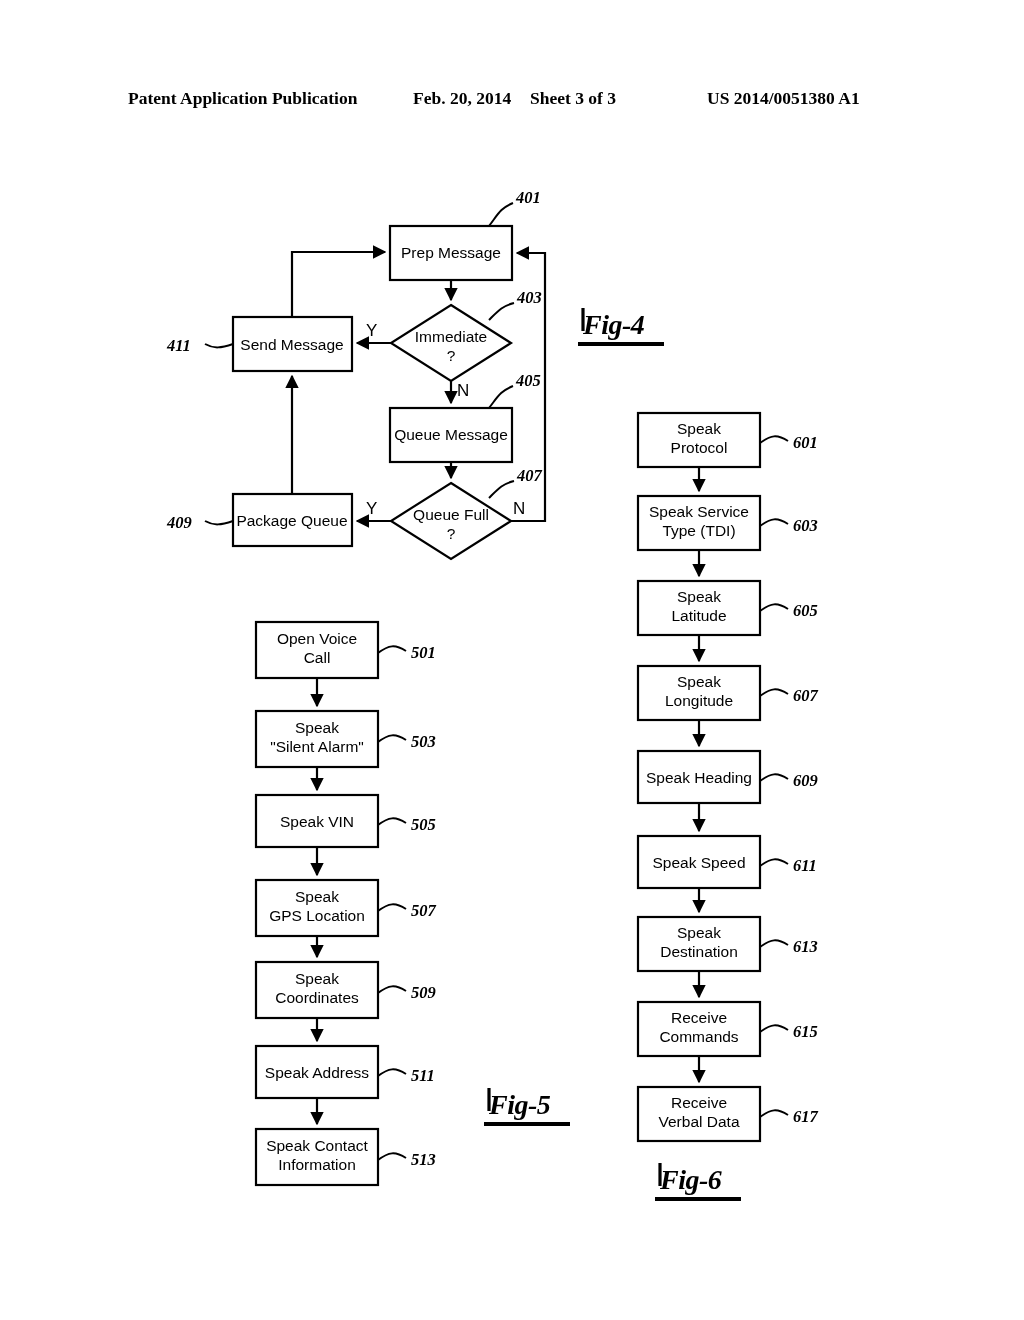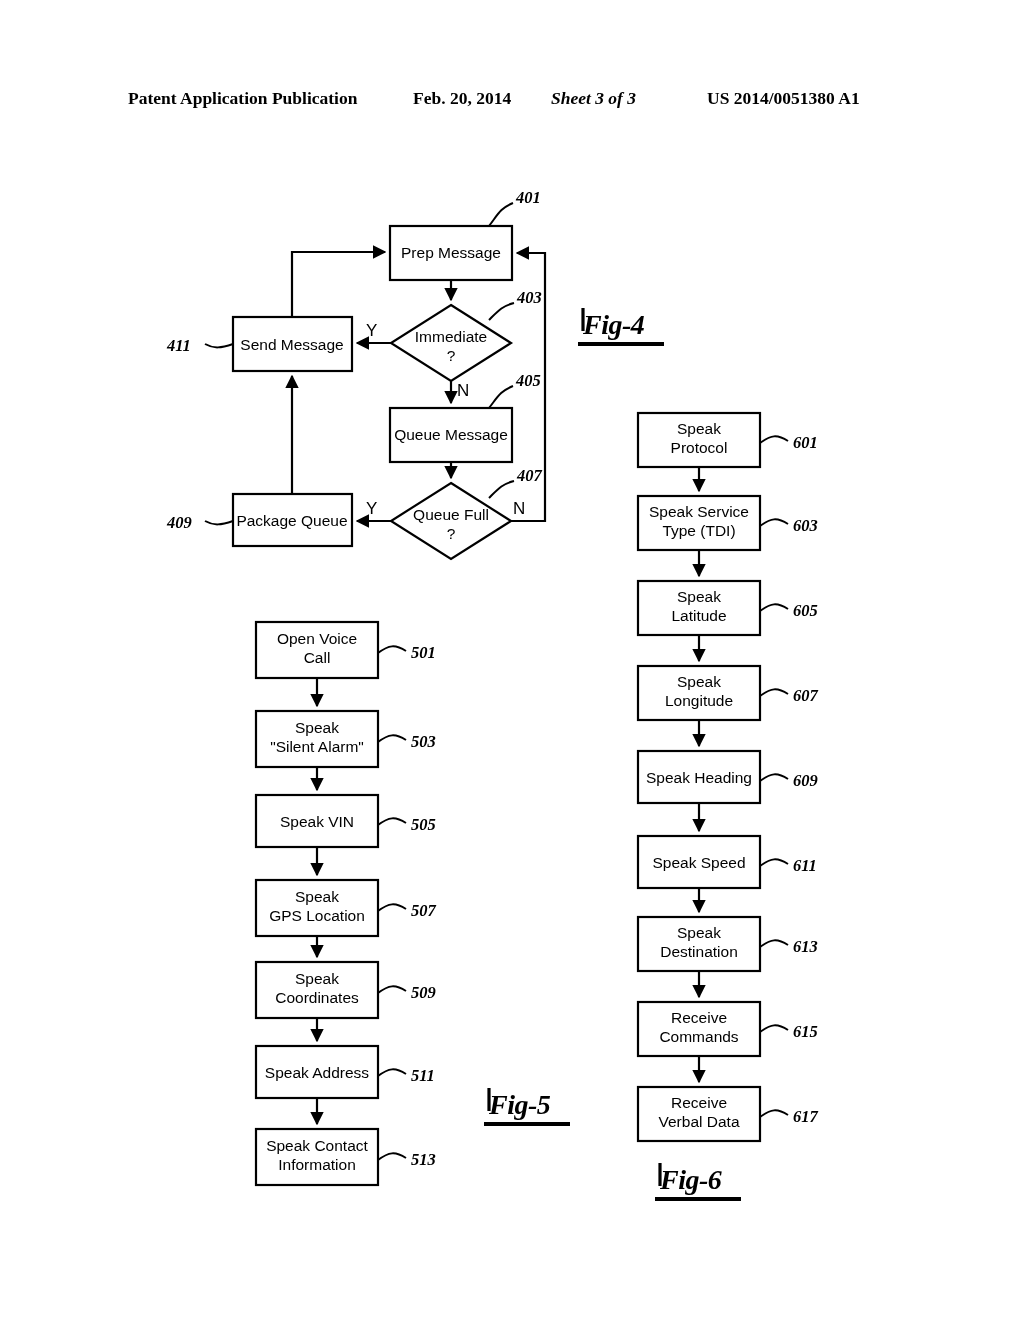--- a/index.html
+++ b/index.html
@@ -25,21 +25,21 @@
     width: 816px;
     height: 26px;
     font-family: "Liberation Serif", serif;
     font-weight: bold;
     font-size: 17.5px;
     letter-spacing: 0px;
     white-space: nowrap;
   }
   #page-header .h-pub   { position: absolute; left: 128px;  top: 0; }
   #page-header .h-date  { position: absolute; left: 413px;  top: 0; }
-  #page-header .h-sheet { position: absolute; left: 551px;  top: 0; font-style: italic; }
+  #page-header .h-sheet { position: absolute; left: 530px;  top: 0; }
   #page-header .h-num   { position: absolute; left: 707px;  top: 0; text-align: center; }
 
   
   #drawing {
     position: absolute;
     left: 0;
     top: 0;
     width: 1024px;
     height: 1320px;
   }

